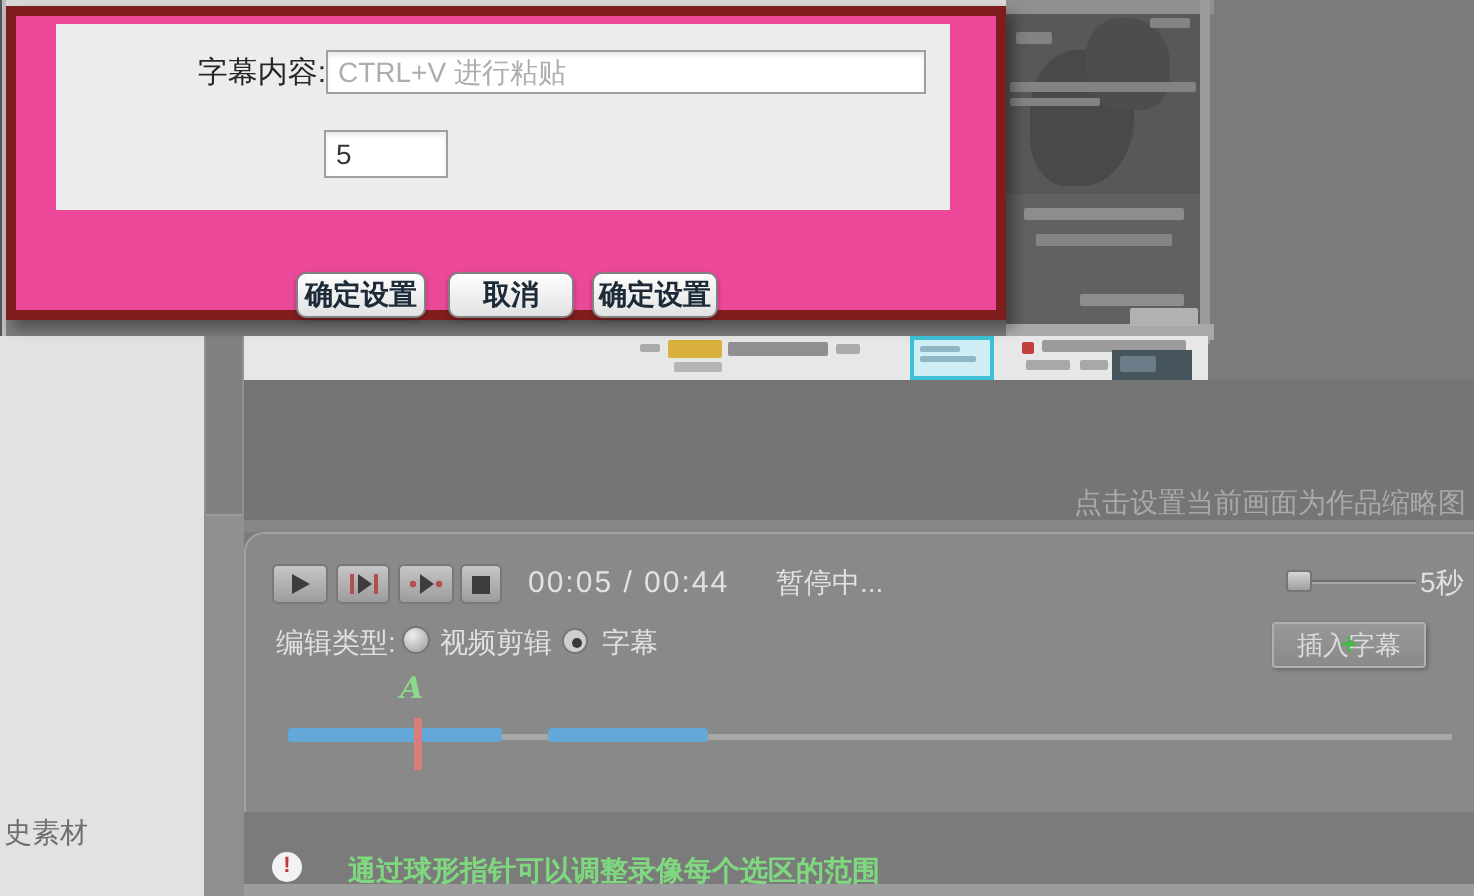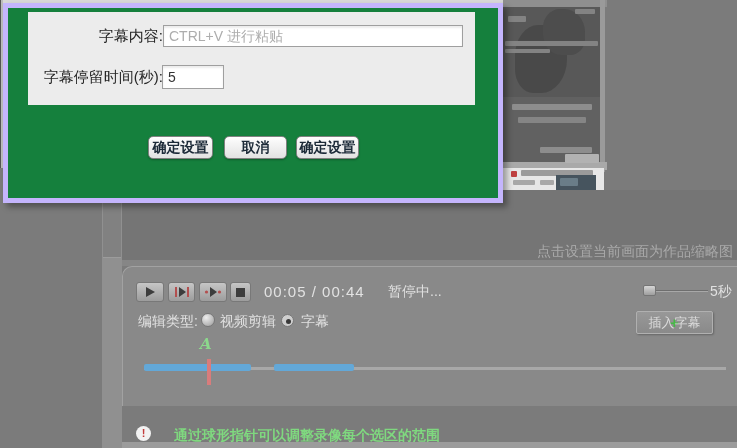--- a/index.html
+++ b/index.html
@@ -65,40 +65,43 @@
   .seg1{left:21px;width:107px;}
   .seg2{left:151px;width:80px;}
   .marker{left:84px;top:92px;width:4px;height:26px;background:#d87c7c;cursor:pointer;}
   .marker-letter{left:77px;top:68px;font-family:"DejaVu Serif",serif;font-style:italic;font-weight:bold;font-size:15px;color:#8cd88c;}
 
   .warn-icon{left:13px;top:159px;width:15px;height:15px;border-radius:50%;background:#f2f2f2;color:#c23b3b;font-weight:bold;font-size:11px;text-align:center;line-height:15px;}
   .footer-hint{left:36px;top:160px;font-size:14px;font-weight:bold;color:#7fd87f;white-space:nowrap;margin-left:15px;}
   .footer-total{right:9px;top:160px;font-size:14px;color:#d2d2d2;white-space:nowrap;}
 
   
-  .dialog{left:3px;top:3px;width:500px;height:200px;background:#15803d;border:5px solid #c4b5fd;box-shadow:4px 4px 6px rgba(0,0,0,.35);z-index:10;}
+  .dialog{left:3px;top:3px;width:500px;height:157px;background:#ec4899;border:5px solid #7f1d1d;box-shadow:4px 4px 6px rgba(0,0,0,.35);z-index:10;}
   .form-panel{left:20px;top:4px;width:447px;height:93px;background:#ececec;}
   .dlg-label1{left:35px;top:19px;width:120px;font-size:15px;color:#262626;text-align:right;white-space:nowrap;}
   .dlg-input1{left:155px;top:17px;width:300px;height:22px;border:1px solid #9f9f9f;background:#fff;font-size:14px;color:#333;padding:0 5px;box-shadow:inset 0 2px 2px rgba(0,0,0,.08);outline:none;}
   .dlg-input1::placeholder{color:#adadad;opacity:1;}
   .dlg-label2{left:18px;top:60px;width:137px;font-size:15px;color:#262626;text-align:right;white-space:nowrap;}
   .dlg-input2{left:154px;top:57px;width:62px;height:24px;border:1px solid #9f9f9f;background:#fff;font-size:14px;color:#333;padding:0 5px;box-shadow:inset 0 2px 2px rgba(0,0,0,.08);outline:none;}
   .dlg-btn{top:128px;height:23px;background:linear-gradient(#fefefe,#e2e2e2);border:1px solid #818181;border-radius:5px;font-family:"Liberation Sans",sans-serif;font-size:14px;font-weight:bold;color:#1c2a38;display:flex;align-items:center;justify-content:center;cursor:pointer;box-shadow:0 1px 2px rgba(0,0,0,.3);white-space:nowrap;}
   .dlg-confirm{left:140px;width:65px;}
   .dlg-cancel{left:216px;width:63px;}
   .dlg-delete{left:288px;width:63px;}
 </style>
 </head>
 <body>
 
 <div id="screen">
 
   <div class="top-strip"></div>
   <div class="left-edge"></div>
 
+  <div class="sidebar">
+    <div class="sidebar-label">史素材</div>
+  </div>
   <div class="scroll-strip">
     <div class="scroll-thumb"></div>
   </div>
 
   <div class="win-topbar"></div>
   <div class="win-edge"></div>
 
   <div class="dark-img">
     <div class="blob1"></div>
     <div class="blob2"></div>
@@ -193,20 +196,19 @@
 
     <div class="warn-icon">!</div>
     <div class="footer-hint">通过球形指针可以调整录像每个选区的范围</div>
   </div>
   <div class="bottom-strip"></div>
 
   <div class="dialog">
     <div class="form-panel"></div>
     <div class="dlg-label1">字幕内容:</div>
     <input class="dlg-input1" type="text" placeholder="CTRL+V 进行粘贴" style="">
-    <div class="dlg-label2">字幕停留时间(秒):</div>
     <input class="dlg-input2" type="text" value="5" style="">
     <div class="dlg-btn dlg-confirm">确定设置</div>
     <div class="dlg-btn dlg-cancel">取消</div>
     <div class="dlg-btn dlg-delete">确定设置</div>
   </div>
 
 </div>
 
 </body></html>

